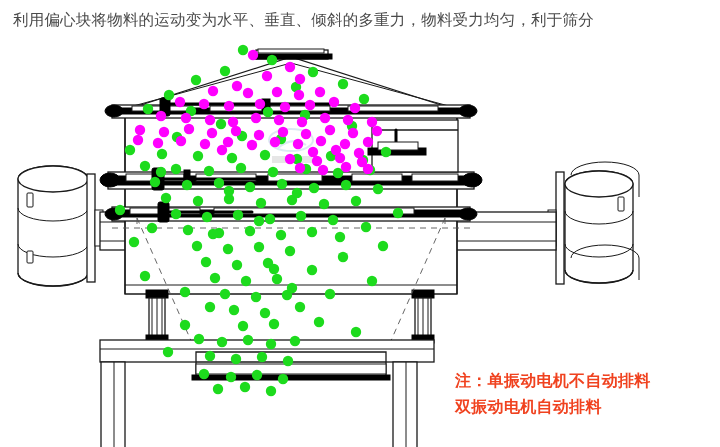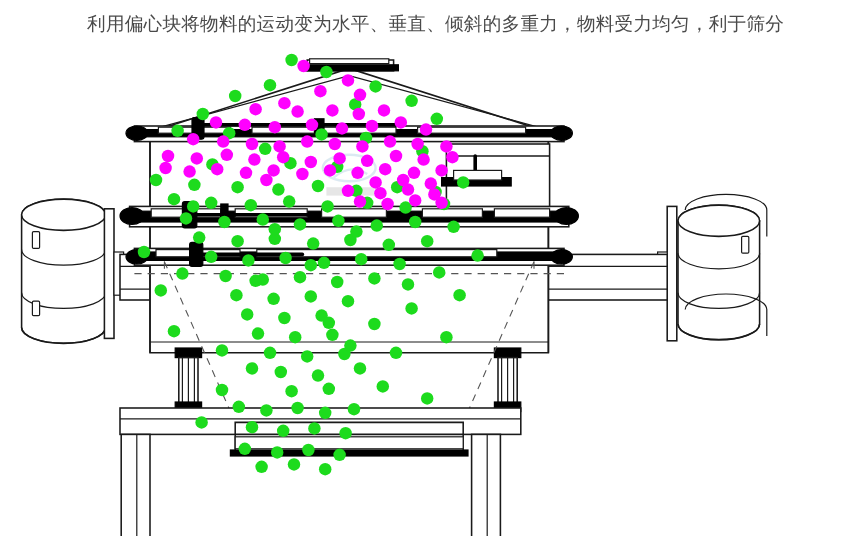--- a/index.html
+++ b/index.html
@@ -20,21 +20,20 @@
   #caption {
     position: absolute;
     left: 13px;
     top: 9px;
     width: 700px;
     font-size: 15.5px;
     line-height: 22px;
     color: #4a4a4a;
     letter-spacing: 0.2px;
     white-space: nowrap;
-    text-align: center;
   }
   #note {
     position: absolute;
     left: 455px;
     top: 368px;
     font-size: 16px;
     line-height: 26px;
     color: #f0421f;
     font-weight: 600;
     letter-spacing: 0.3px;
@@ -412,14 +411,18 @@
           <circle cx="300" cy="136" r="5.2" fill="#ff00ff"></circle>
           <circle cx="323" cy="138" r="5.2" fill="#ff00ff"></circle>
           <circle cx="346" cy="135" r="5.2" fill="#ff00ff"></circle>
           <circle cx="368" cy="137" r="5.2" fill="#ff00ff"></circle>
           <circle cx="222" cy="118" r="5.2" fill="#ff00ff"></circle>
         </g>
 
     </svg>
   </div>
 
+  <div id="note">
+    <div>注：单振动电机不自动排料</div>
+    <div>双振动电机自动排料</div>
+  </div>
 
 </div>
 
 </body></html>

